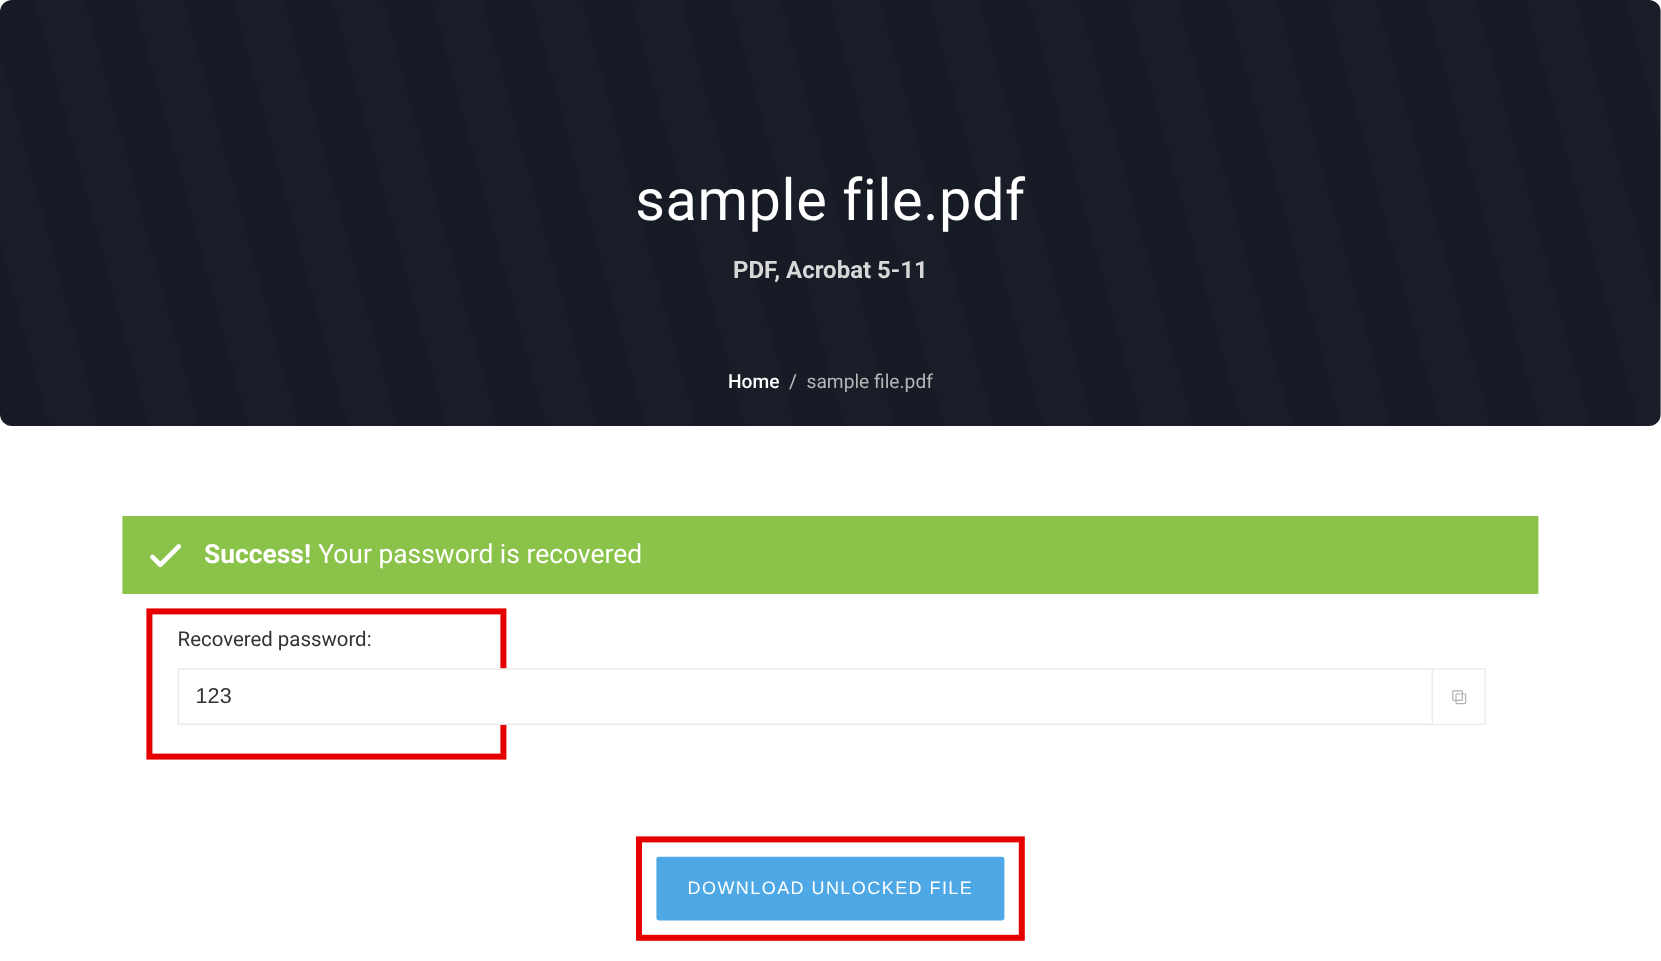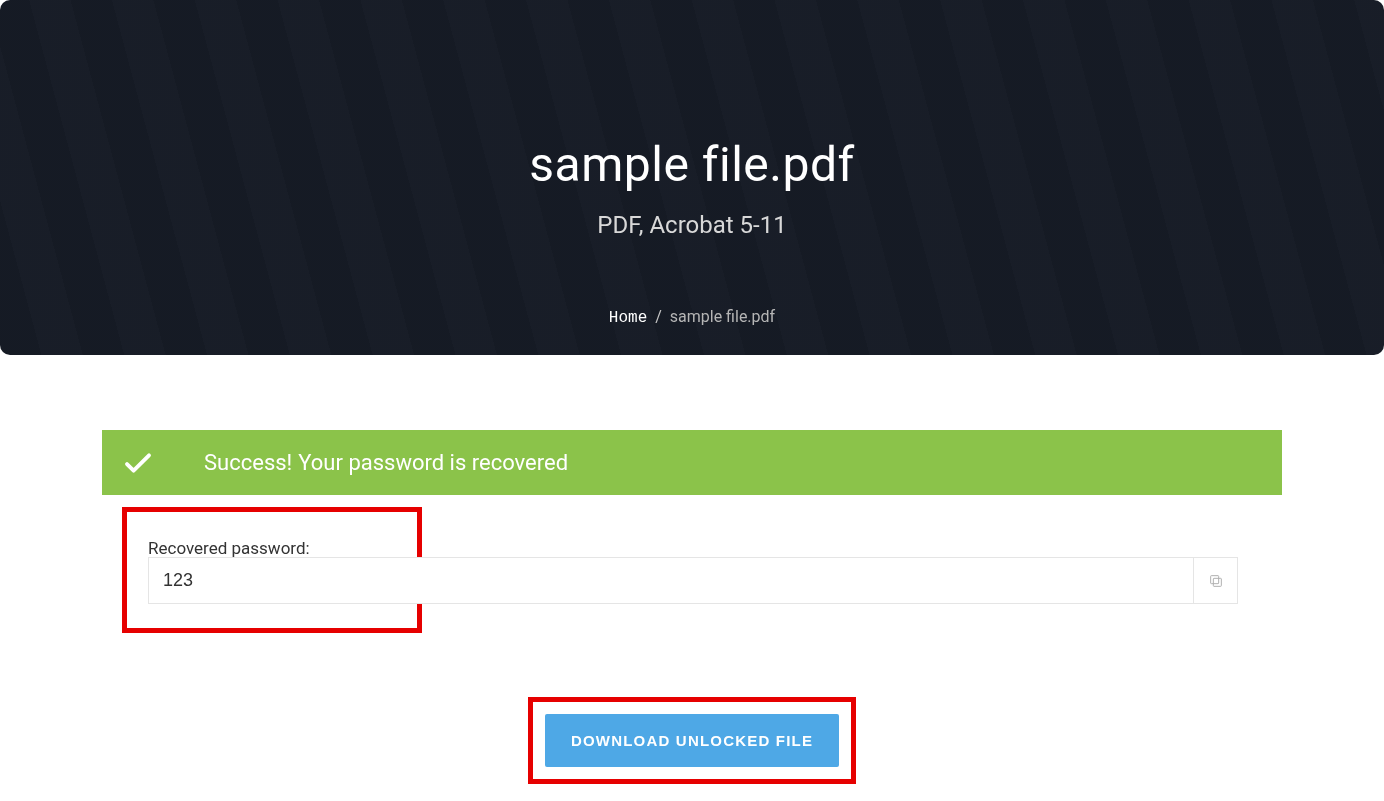--- a/index.html
+++ b/index.html
@@ -26,36 +26,35 @@
       color: #fff;
       border-radius: 10px;
     }
     .hero-title {
       font-size: 48px;
       font-weight: 400;
       margin-top: 20px;
       letter-spacing: 0.5px;
     }
     .hero-subtitle {
-      font-size: 24px;
-      font-weight: 400;
+      font-size: 20px;
+      font-weight: 700;
       color: #d8d8d8;
       margin-top: 18px;
     }
     .breadcrumb {
       position: absolute;
       bottom: 28px;
       font-size: 16px;
       color: #b5b5b5;
     }
     .breadcrumb a {
       color: #fff;
       text-decoration: none;
       font-weight: 500;
-      font-family: Liberation Mono, monospace;
     }
     .breadcrumb .sep {
       margin: 0 4px;
       color: #c5c5c5;
     }
     .container {
       width: 1180px;
       margin: 75px auto 0;
       background: #fff;
     }
@@ -73,23 +72,22 @@
       margin-right: 18px;
     }
     .check-icon path {
       stroke: #fff;
       stroke-width: 3.5;
       fill: none;
       stroke-linecap: round;
       stroke-linejoin: round;
     }
     .success-strong {
-      font-weight: 400;
+      font-weight: 700;
       margin-right: 6px;
-      margin-left: 34px;
     }
     .success-text {
       font-weight: 400;
     }
     .panel {
       padding: 12px 20px 40px;
     }
     .highlight-box-1 {
       border: 5px solid #e60000;
       padding: 14px 18px 14px;
@@ -144,40 +142,40 @@
     .highlight-box-2 {
       display: inline-block;
       border: 5px solid #e60000;
       padding: 12px;
     }
     .download-btn {
       background: #4ea8e6;
       border: none;
       color: #fff;
       font-size: 15px;
-      font-weight: 700;
+      font-weight: 400;
       letter-spacing: 1.2px;
       padding: 18px 26px;
       cursor: pointer;
       border-radius: 2px;
     }
     
     .outer-field {
       position: relative;
       height: 130px;
     }
     .outer-field .highlight-box-1 {
       position: absolute;
       top: 0;
       left: 0;
       height: 126px;
     }
     .outer-field .label {
       position: absolute;
-      top: 31px;
+      top: 16px;
       left: 26px;
     }
     .outer-field .input-wrap {
       position: absolute;
       top: 50px;
       left: 26px;
     }
   </style>
 </head>
 <body>

